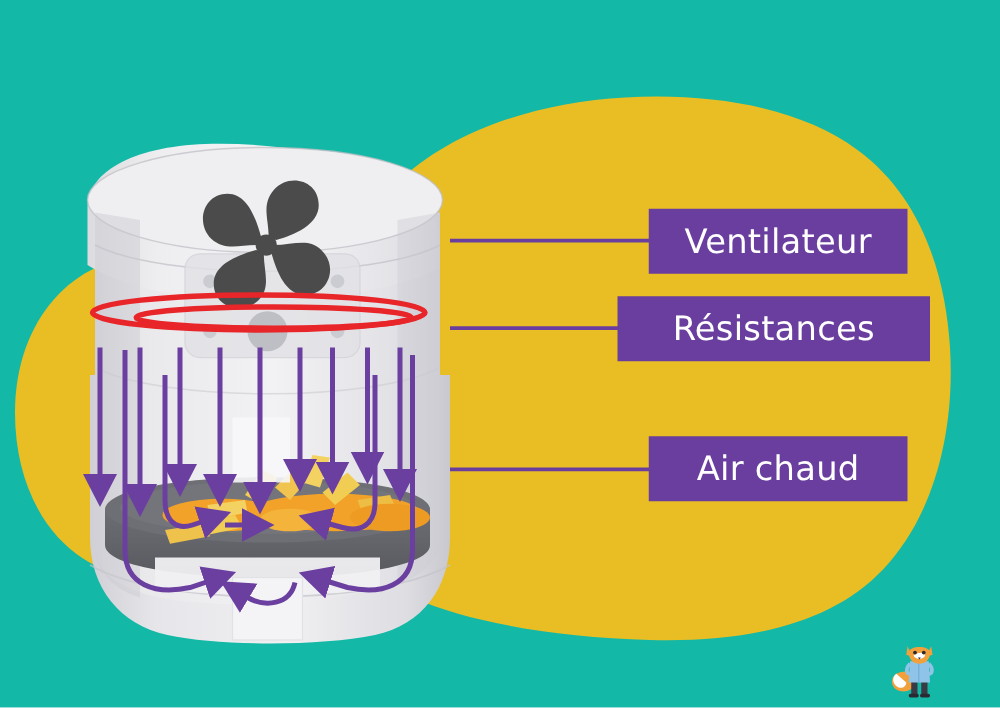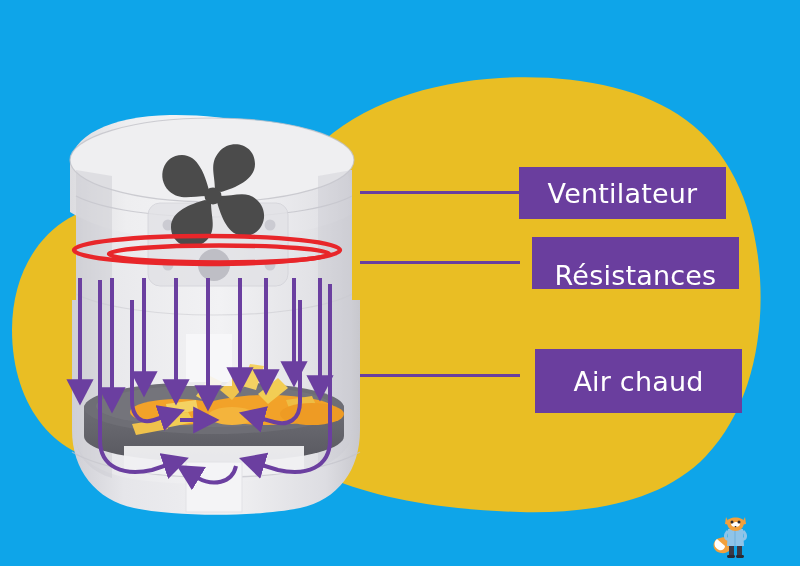--- a/index.html
+++ b/index.html
@@ -2,21 +2,21 @@
 <html><head>
 <meta charset="utf-8">
 <style>
   * { margin:0; padding:0; box-sizing:border-box; }
   html,body { width:800px; height:566px; overflow:hidden; background:#ffffff; }
   body { font-family:"Liberation Sans", sans-serif; }
 
   #stage {
     position:relative;
     width:800px; height:566px;
-    background:#0ea5e9;
+    background:#14b8a6;
   }
 
   #bg-svg, #fryer-svg, #arrows-svg, #logo-svg {
     position:absolute; left:0; top:0;
     width:800px; height:566px;
     pointer-events:none;
   }
 
   
   .callout {
@@ -27,22 +27,22 @@
     background:#6A3E9E;
     color:#ffffff;
     font-size:27px;
     font-weight:400;
     letter-spacing:0.2px;
     font-family:"DejaVu Sans", sans-serif;
     white-space:nowrap;
     line-height:1;
   }
   #callout-0 { left:519px; top:167px; width:207px; height:52px; }
-  #callout-1 { left:532px; top:237px; width:207px; height:52px;align-items:flex-end; }
-  #callout-2 { left:519px; top:349px; width:207px; height:64px;margin-left:16px; }
+  #callout-1 { left:494px; top:237px; width:250px; height:52px; }
+  #callout-2 { left:519px; top:349px; width:207px; height:52px; }
 
   .leader {
     position:absolute;
     height:3px;
     background:#6A3E9E;
   }
   #leader-0 { left:360px; top:191px; width:160px; }
   #leader-1 { left:360px; top:261px; width:160px; }
   #leader-2 { left:360px; top:374px; width:160px; }
 

